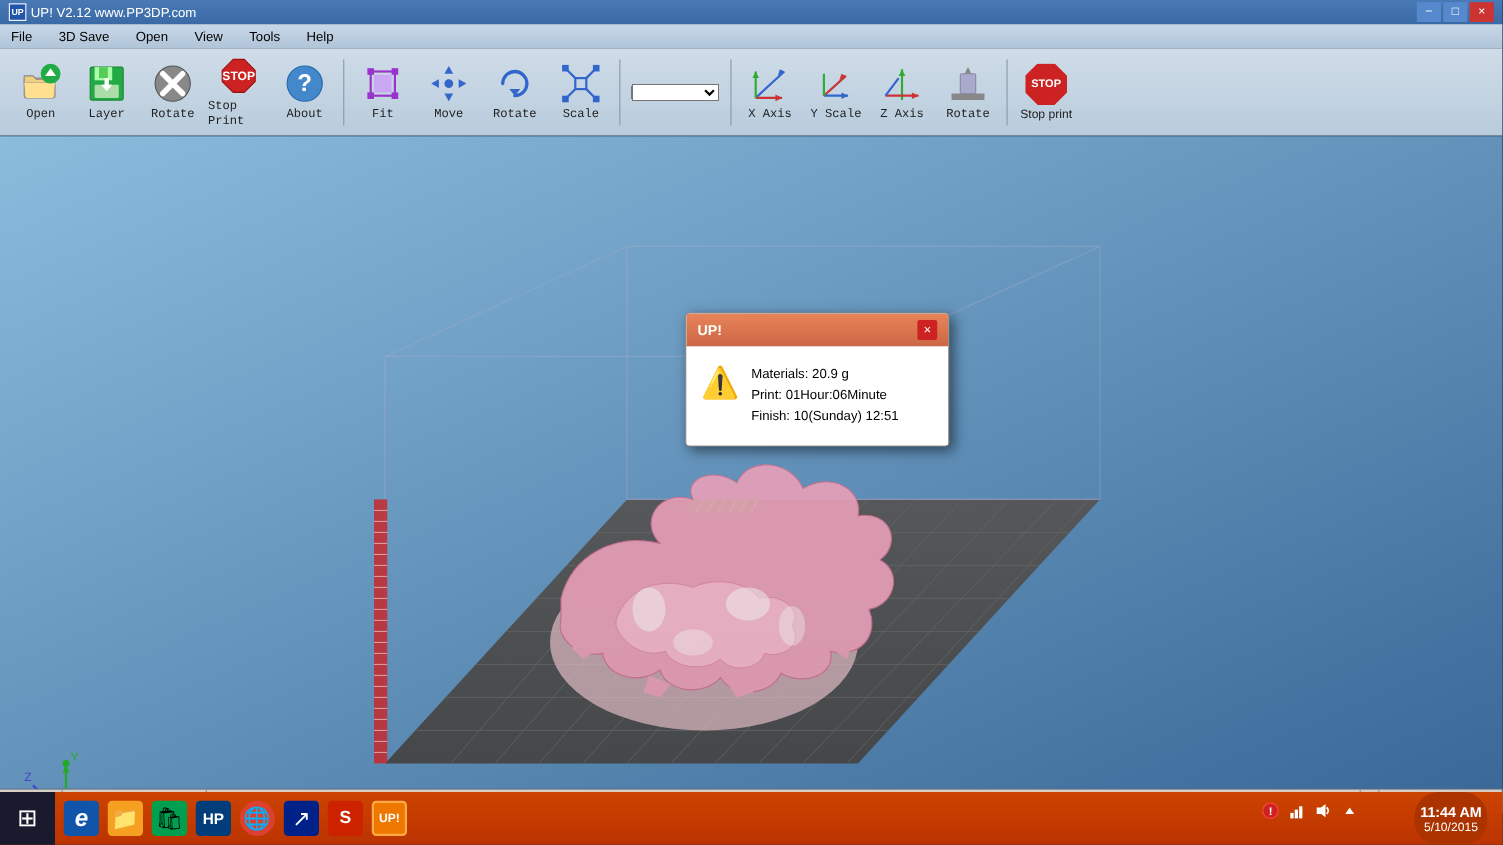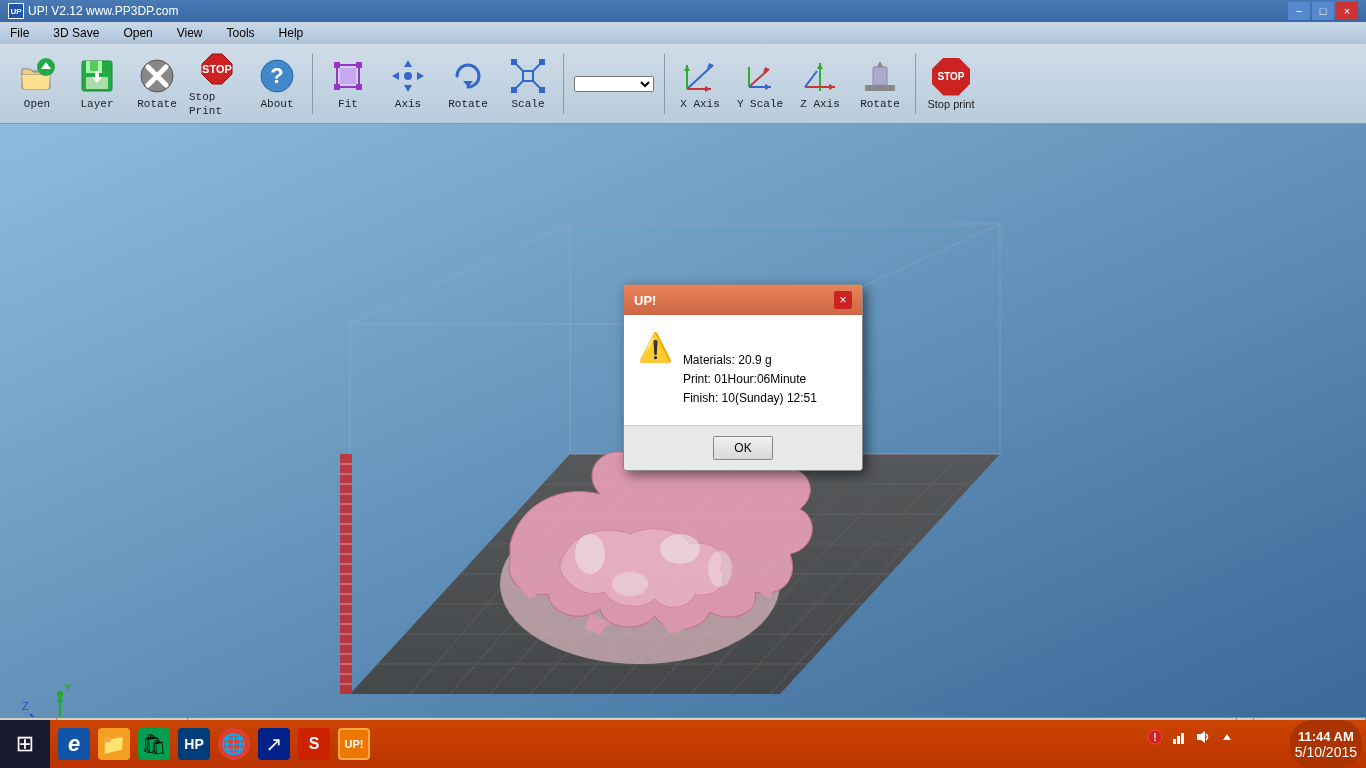--- a/index.html
+++ b/index.html
@@ -68,23 +68,23 @@
     
     #taskbar {
       display: flex; align-items: center;
       background: linear-gradient(to bottom, #cc4400, #bb3300);
       height: 48px; position: absolute; bottom: 0; left: 0; right: 0;
     }
     #taskbar .start-btn { width: 50px; height: 48px; display: flex; align-items: center; justify-content: center; background: #1a1a2e; cursor: pointer; }
     .taskbar-icon { width: 32px; height: 32px; border-radius: 4px; display: flex; align-items: center; justify-content: center; margin: 0 4px; cursor: pointer; font-size: 18px; }
 
     
-    #clock { position: absolute; right: 4px; top: 0; height: 48px; background: #aa3300; padding: 4px 5px; display: flex; flex-direction: column; align-items: center; justify-content: center; cursor: pointer; border-radius: 22px; }
+    #clock { position: absolute; right: 14px; top: 0; height: 48px; background: #aa3300; padding: 4px 5px; display: flex; flex-direction: column; align-items: center; justify-content: center; cursor: pointer; border-radius: 22px; }
     #clock .time { font-size: 13px; color: #fff; font-weight: bold; }
-    #clock .date { font-size: 14px; color: #fff; }
+    #clock .date { font-size: 11px; color: #fff; }
 
     
     #dialog-overlay {
       position: absolute; top: 0; left: 0; right: 0; bottom: 0;
       display: flex; align-items: center; justify-content: center;
       pointer-events: none;
     }
     #dialog {
       pointer-events: all;
       background: #f0f0f0;
@@ -109,21 +109,21 @@
       align-items: center;
     }
     #dialog-close {
       width: 18px; height: 18px; background: #cc2222; border: none; color: #fff;
       font-size: 12px; cursor: pointer; border-radius: 2px; display: flex; align-items: center; justify-content: center;
     }
     #dialog-body {
       padding: 16px 14px; background: #fff; display: flex; align-items: flex-start; gap: 10px;
     }
     #dialog-warning-icon { font-size: 28px; flex-shrink: 0; }
-    #dialog-text { font-size: 12px; line-height: 1.6; color: #000; margin-top: 20px; }
+    #dialog-text { font-size: 12px; line-height: 1.6; color: #000; }
     #dialog-footer {
       padding: 10px; background: #e8e8e8; display: flex; justify-content: center; border-top: 1px solid #ccc;
     }
     #dialog-ok {
       width: 60px; height: 24px; background: linear-gradient(to bottom, #f0f0f0, #d8d8d8);
       border: 1px solid #888; font-size: 12px; cursor: pointer; border-radius: 2px;
     }
 
     
     #viewport-svg { position: absolute; top: 0; left: 0; width: 100%; height: 100%; }
@@ -240,21 +240,21 @@
   <div class="tool-btn">
     <div class="tool-icon">
       <svg width="38" height="38" viewBox="0 0 38 38">
         <polygon points="19,3 23,10 15,10" fill="#3366cc"></polygon>
         <polygon points="19,35 23,28 15,28" fill="#3366cc"></polygon>
         <polygon points="3,19 10,15 10,23" fill="#3366cc"></polygon>
         <polygon points="35,19 28,15 28,23" fill="#3366cc"></polygon>
         <circle cx="19" cy="19" r="4" fill="#3366cc"></circle>
       </svg>
     </div>
-    <span class="tool-label">Axis</span>
+    <span class="tool-label">Move</span>
   </div>
 
   <div class="tool-btn">
     <div class="tool-icon">
       <svg width="38" height="38" viewBox="0 0 38 38">
         <path d="M8,19 A11,11 0 1,1 19,30" fill="none" stroke="#3366cc" stroke-width="3" stroke-linecap="round"></path>
         <polygon points="19,30 14,24 24,24" fill="#3366cc"></polygon>
       </svg>
     </div>
     <span class="tool-label">Rotate</span>
@@ -490,23 +490,20 @@
         <button id="dialog-close">×</button>
       </div>
       <div id="dialog-body">
         <div id="dialog-warning-icon">⚠️</div>
         <div id="dialog-text">
           <div>Materials: 20.9 g</div>
           <div>Print: 01Hour:06Minute</div>
           <div>Finish: 10(Sunday) 12:51</div>
         </div>
       </div>
-      <div id="dialog-footer">
-        <button id="dialog-ok">OK</button>
-      </div>
     </div>
   </div>
 </div>
 
 <div id="status-bar">
   <div class="status-item">Print 3D</div>
   <div class="status-item">Sending Layer:32 of 32</div>
   <div class="progress-area">
     <div class="progress-bar">
       <div class="progress-fill"></div>

